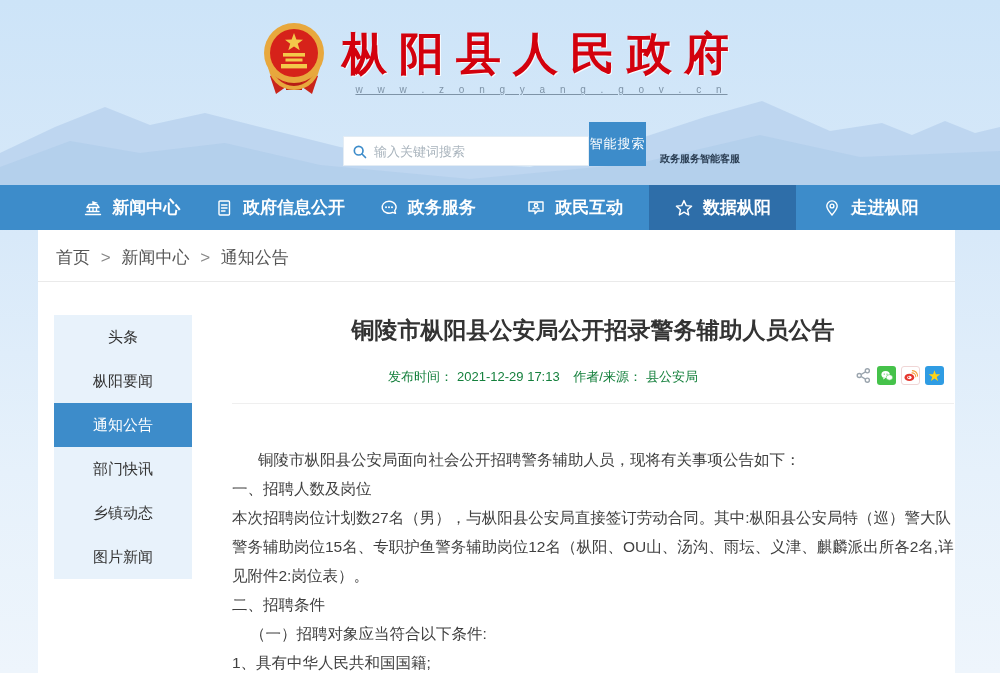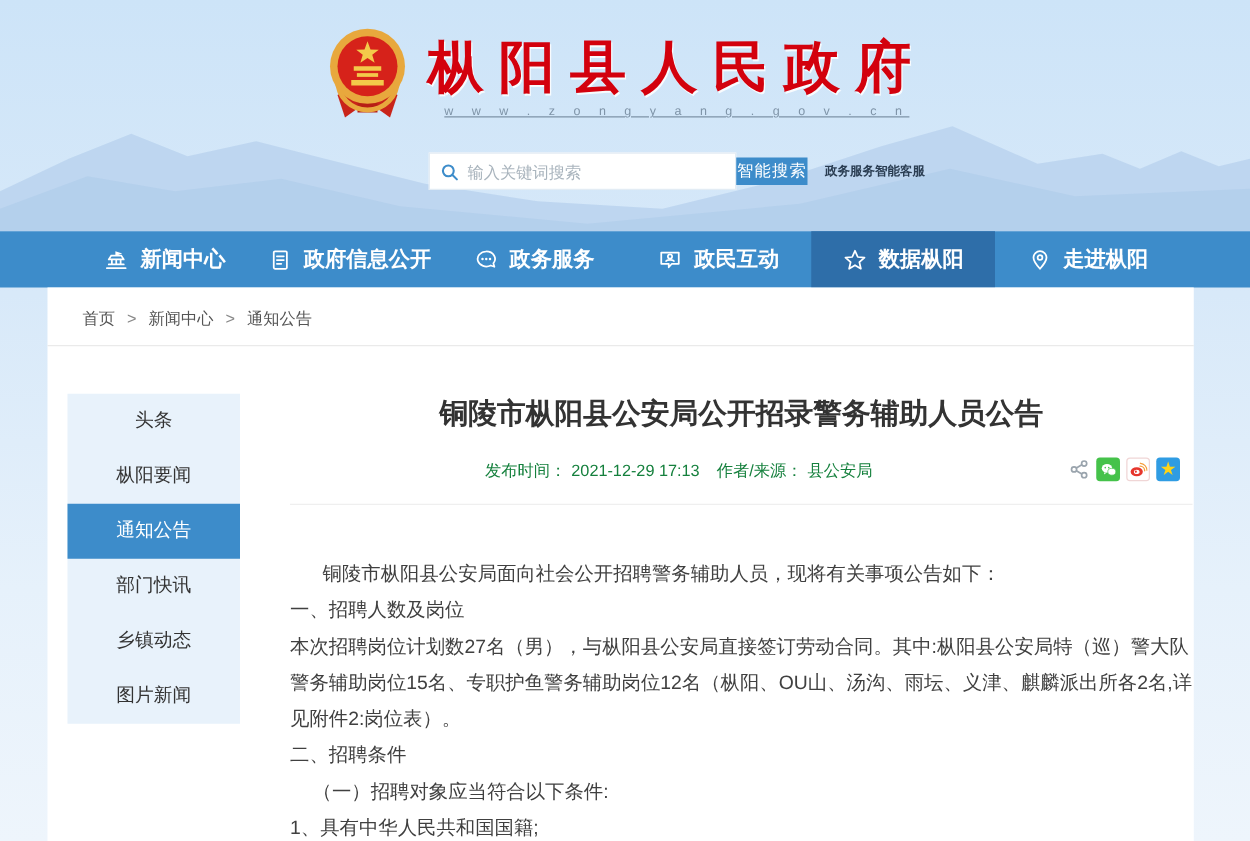--- a/index.html
+++ b/index.html
@@ -11,41 +11,41 @@
   
   .banner { position:absolute; top:0; left:0; width:1000px; height:185px; overflow:hidden; }
   .mountains { position:absolute; left:0; top:95px; width:1000px; height:90px; }
   .brand { position:absolute; top:20px; left:260px; display:flex; align-items:center; }
   .emblem { width:68px; height:78px; margin-right:14px; cursor:pointer; }
   .brand-text { padding-top:6px; }
   .site-title { font-size:45px; font-weight:bold; color:#d3010d; letter-spacing:12px;
                 line-height:1.1; text-shadow:1px 1px 0 rgba(255,255,255,.85); white-space:nowrap; }
   .site-url { margin-top:6px; text-align:center; font-size:10px; color:#7e93a7; letter-spacing:6px;text-decoration:underline; }
 
-  .search-row { position:absolute; top:122px; left:343px; display:flex; align-items:center; }
+  .search-row { position:absolute; top:122px; left:343px; display:flex; align-items:flex-end; }
   .search-box { display:flex; align-items:center; width:246px; height:30px; background:#fff;
                 border:1px solid #e3ecf4; padding:0 8px; }
   .search-box svg { flex:0 0 auto; margin-right:7px; }
   .search-input { border:none; outline:none; flex:1; font-size:13px; color:#333; background:transparent; }
   .search-input::placeholder { color:#a9b4bd; }
-  .search-btn { width:57px; height:22px; border:none; background:#3d8cca; color:#fff;
+  .search-btn { width:57px; height:44px; border:none; background:#3d8cca; color:#fff;
                 font-size:13px; cursor:pointer; font-family:inherit; letter-spacing:1px; }
   .assistant { margin-left:14px; font-size:10px; font-weight:bold; color:#2a3d52; cursor:pointer; }
 
   
   .nav { position:absolute; top:185px; left:0; width:1000px; height:45px; background:#3d8cca; }
   .nav-inner { position:absolute; left:58px; width:886px; height:45px; display:flex; }
   .nav-item { flex:1; display:flex; align-items:center; justify-content:center; gap:9px;
               color:#fff; font-size:17px; font-weight:bold; cursor:pointer; white-space:nowrap; }
   .nav-item.active { background:#2e6ea9; }
   .nav-item .ic { display:flex; width:20px; height:20px; }
 
   
   .wrapper { position:absolute; top:230px; left:38px; width:917px; height:443px; background:#fff; }
-  .breadcrumb { padding:16px 0 12px 28px; font-size:13px; color:#555; }
+  .breadcrumb { padding:16px 0 12px 18px; font-size:17px; color:#555; }
   .breadcrumb .sep { margin:0 6px; color:#888; }
   .crumb { cursor:pointer; }
   .bc-divider { border-bottom:1px solid #eaeaea; }
 
   
   .sidebar { position:absolute; left:16px; top:85px; width:138px; background:#e8f2fb; padding:0 0; }
   .side-item { height:44px; line-height:44px; text-align:center; font-size:15px; color:#333; cursor:pointer; }
   .side-item.active { background:#3d8cca; color:#fff; }
 
   

